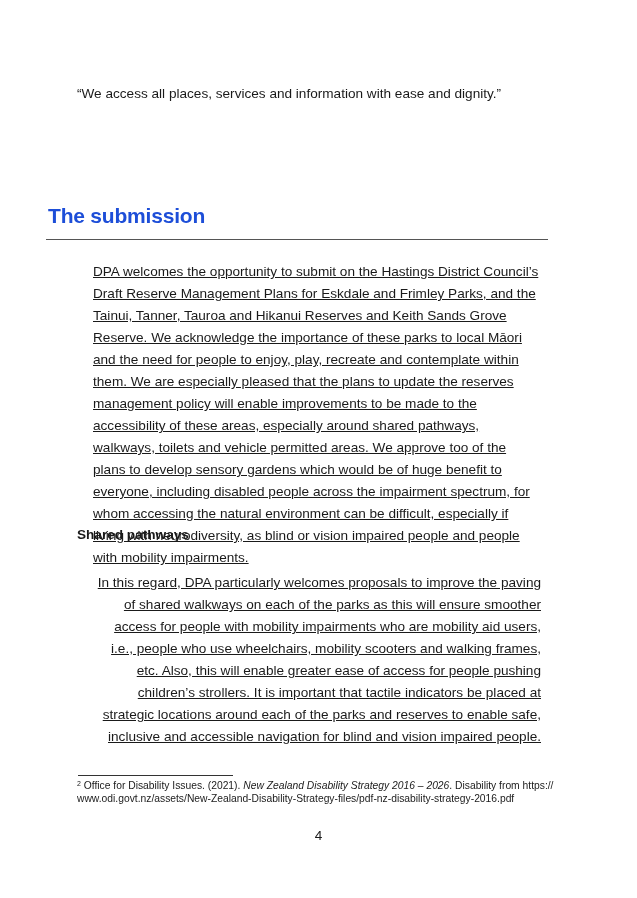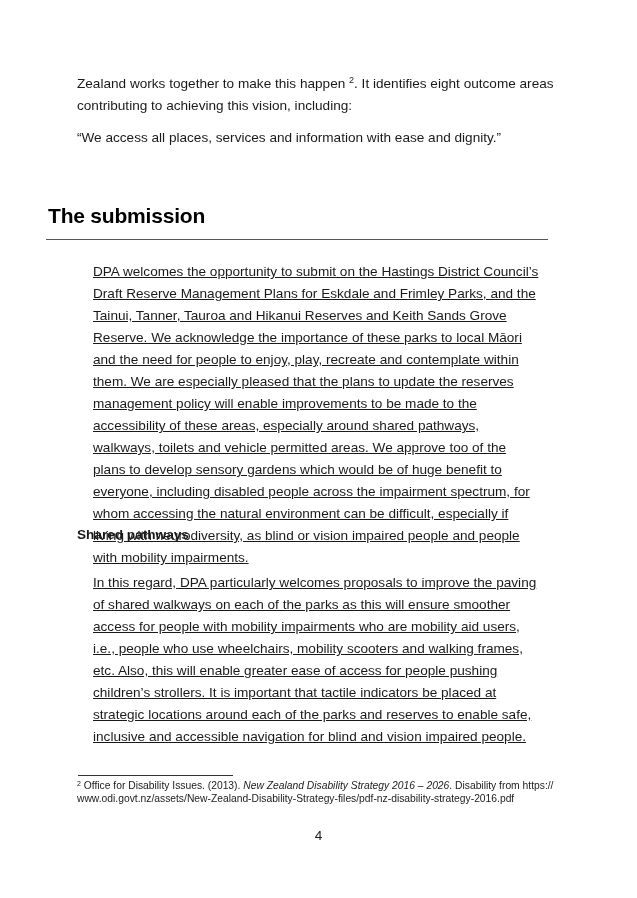--- a/index.html
+++ b/index.html
@@ -46,21 +46,21 @@
     vertical-align: 5px;
     line-height: 0;
   }
   .heading {
     position: absolute;
     left: 48px;
     top: 204px;
     margin: 0;
     font-size: 21px;
     font-weight: bold;
-    color: #000000;
+    color: #1d4ed8;
     letter-spacing: -0.2px;
   }
   .rule {
     position: absolute;
     left: 46px;
     top: 239px;
     width: 502px;
     height: 0;
     border-top: 1px solid #555;
   }
@@ -72,20 +72,21 @@
     position: absolute;
     left: 77px;
     top: 524px;
     margin: 0;
     font-size: 13.6px;
     font-weight: bold;
     line-height: 22px;
   }
   .para2 {
     top: 556px;
+    text-align: right;
   }
   .fn-rule {
     position: absolute;
     left: 78px;
     top: 775px;
     width: 155px;
     height: 0;
     border-top: 1px solid #333;
   }
   .footnote {
@@ -111,34 +112,33 @@
     font-size: 13.6px;
     margin: 0;
   }
 </style>
 </head>
 <body>
 
 <div class="page">
 
   <div class="block intro">
-    <p><span>Zealand works together to make this happen </span><sup>2</sup><span>. It identifies eight outcome areas contributing to achieving this vision, including:</span></p>
     <p class="quote">“We access all places, services and information with ease and dignity.”</p>
   </div>
 
   <h1 class="heading">The submission</h1>
   <div class="rule"></div>
 
   <div class="block para1">
     <p>DPA welcomes the opportunity to submit on the Hastings District Council’s Draft Reserve Management Plans for Eskdale and Frimley Parks, and the Tainui, Tanner, Tauroa and Hikanui Reserves and Keith Sands Grove Reserve.  We acknowledge the importance of these parks to local Māori and the need for people to enjoy, play, recreate and contemplate within them. We are especially pleased that the plans to update the reserves management policy will enable improvements to be made to the accessibility of these areas, especially around shared pathways, walkways, toilets and vehicle permitted areas. We approve too of the plans to develop sensory gardens which would be of huge benefit to everyone, including disabled people across the impairment spectrum, for whom accessing the natural environment can be difficult, especially if living with neurodiversity, as blind or vision impaired people and people with mobility impairments.</p>
   </div>
 
   <h2 class="subheading">Shared pathways</h2>
 
   <div class="block para2">
     <p>In this regard, DPA particularly welcomes proposals to improve the paving of shared walkways on each of the parks as this will ensure smoother access for people with mobility impairments who are mobility aid users, i.e., people who use wheelchairs, mobility scooters and walking frames, etc. Also, this will enable greater ease of access for people pushing children’s strollers. It is important that tactile indicators be placed at strategic locations around each of the parks and reserves to enable safe, inclusive and accessible navigation for blind and vision impaired people.</p>
   </div>
 
   <div class="fn-rule"></div>
-  <p class="footnote"><sup>2</sup><span> Office for Disability Issues. (2013). </span><em>New Zealand Disability Strategy 2016 – 2026</em><span>. Disability from </span><span style="word-break: break-all;">https://www.odi.govt.nz/assets/New-Zealand-Disability-Strategy-files/pdf-nz-disability-strategy-2016.pdf</span></p>
+  <p class="footnote"><sup>2</sup><span> Office for Disability Issues. (2021). </span><em>New Zealand Disability Strategy 2016 – 2026</em><span>. Disability from </span><span style="word-break: break-all;">https://www.odi.govt.nz/assets/New-Zealand-Disability-Strategy-files/pdf-nz-disability-strategy-2016.pdf</span></p>
 
   <p class="page-number">4</p>
 </div>
 
 </body></html>

